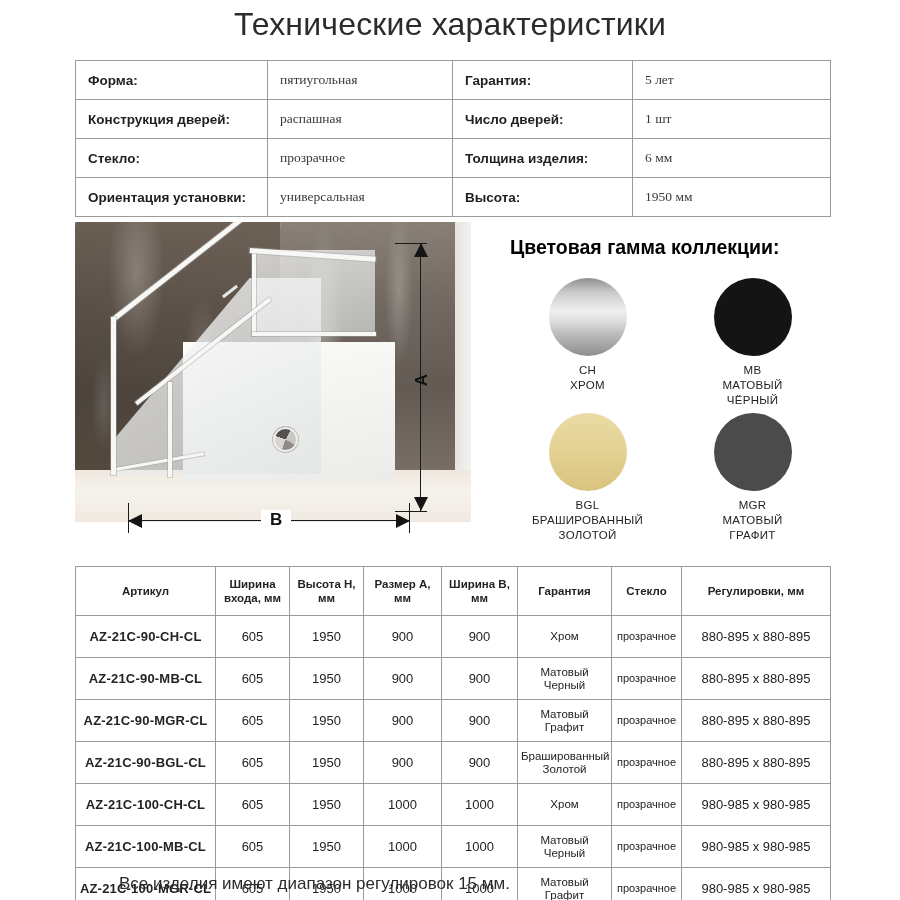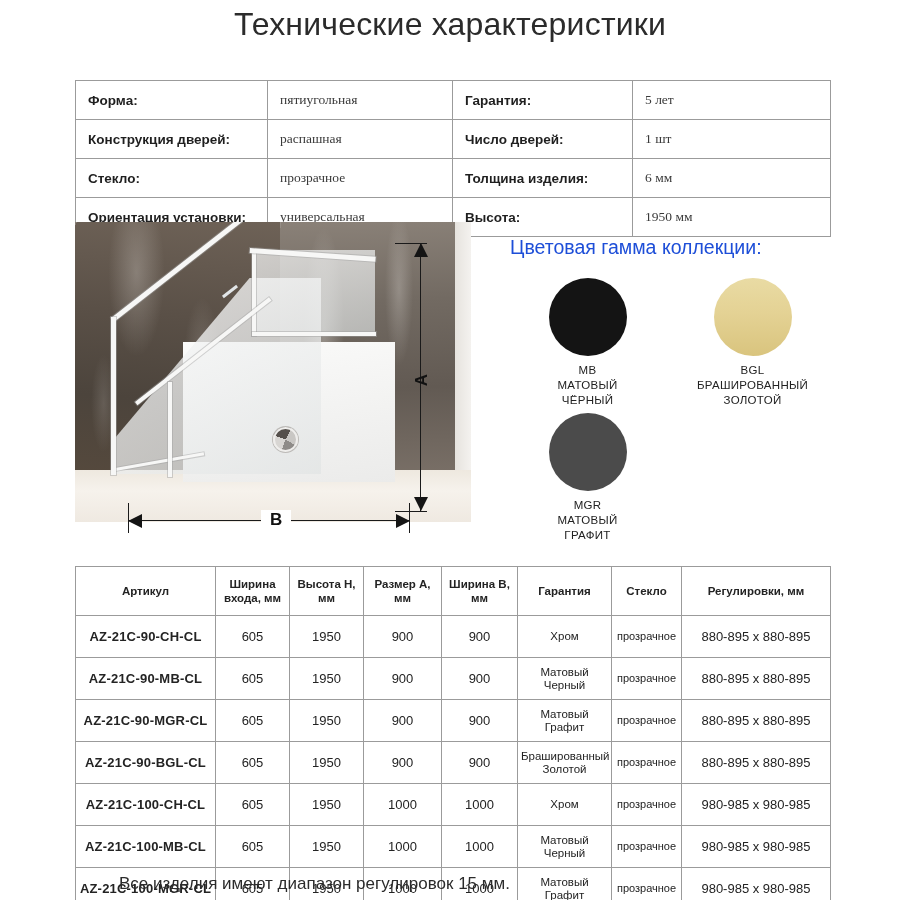--- a/index.html
+++ b/index.html
@@ -31,21 +31,20 @@
   }
 
   
   .spec-table {
     position: absolute;
     top: 60px;
     left: 75px;
     width: 755px;
     border-collapse: collapse;
     table-layout: fixed;
-    margin-top: 20px;
   }
   .spec-table td {
     border: 1px solid #9b9b9b;
     height: 38px;
     padding: 0 12px;
     font-size: 13.5px;
     vertical-align: middle;
     background: #fff;
   }
   .spec-table td.k {
@@ -214,22 +213,22 @@
     position: absolute;
     width: 0; height: 0;
   }
 
   
   .gamma-title {
     position: absolute;
     left: 510px;
     top: 236px;
     font-size: 19.5px;
-    font-weight: normal;
-    color: #1d4ed8;
+    font-weight: bold;
+    color: #000000;
   }
   .swatch-grid {
     position: absolute;
     left: 505px;
     top: 278px;
     width: 330px;
     display: grid;
     grid-template-columns: 165px 165px;
     grid-template-rows: 135px 135px;
   }
@@ -400,20 +399,25 @@
 <div class="arrow" style="left:128px; top:514px; border-top:7px solid transparent; border-bottom:7px solid transparent; border-right:14px solid #141414;"></div>
 <div class="arrow" style="left:396px; top:514px; border-top:7px solid transparent; border-bottom:7px solid transparent; border-left:14px solid #141414;"></div>
 <div class="dim-label" style="left:261px; top:510px; background:#fff; padding:0 9px;">B</div>
 <div class="dim-line" style="left:128px; top:503px; width:1px; height:30px;"></div>
 <div class="dim-line" style="left:409px; top:503px; width:1px; height:30px;"></div>
 
 <div class="gamma-title">Цветовая гамма коллекции:</div>
 
 <div class="swatch-grid">
   <div class="swatch-cell">
+    <div class="swatch-dot ch"></div>
+    <div class="swatch-code">CH</div>
+    <div class="swatch-name">ХРОМ</div>
+  </div>
+  <div class="swatch-cell">
     <div class="swatch-dot mb"></div>
     <div class="swatch-code">MB</div>
     <div class="swatch-name">МАТОВЫЙ</div>
     <div class="swatch-name">ЧЁРНЫЙ</div>
   </div>
   <div class="swatch-cell">
     <div class="swatch-dot bgl"></div>
     <div class="swatch-code">BGL</div>
     <div class="swatch-name">БРАШИРОВАННЫЙ</div>
     <div class="swatch-name">ЗОЛОТОЙ</div>

